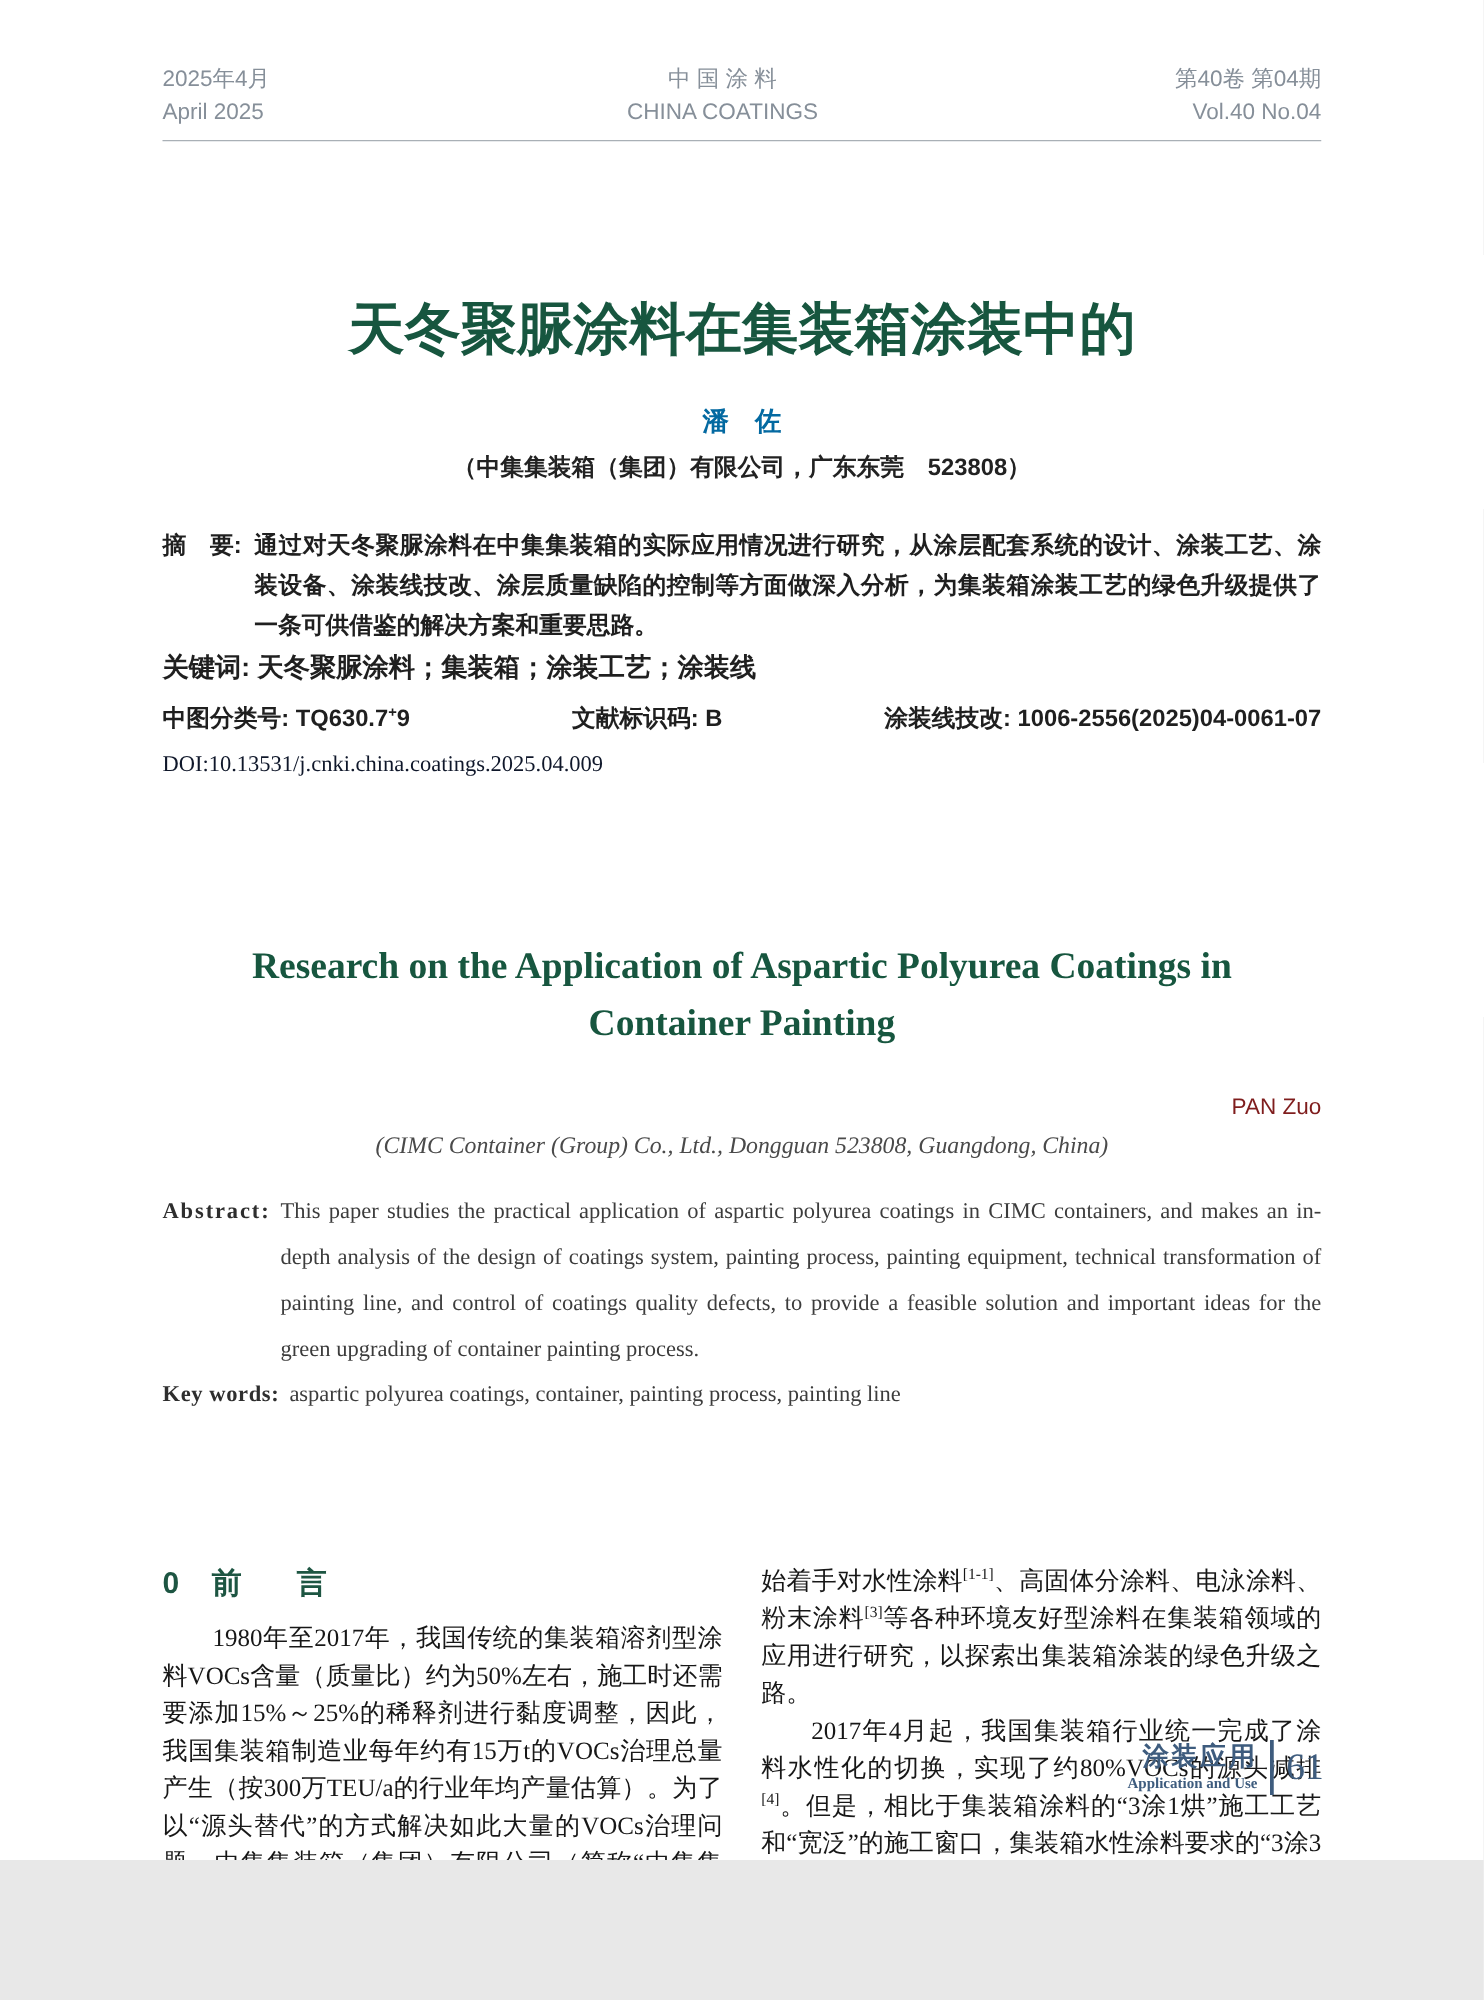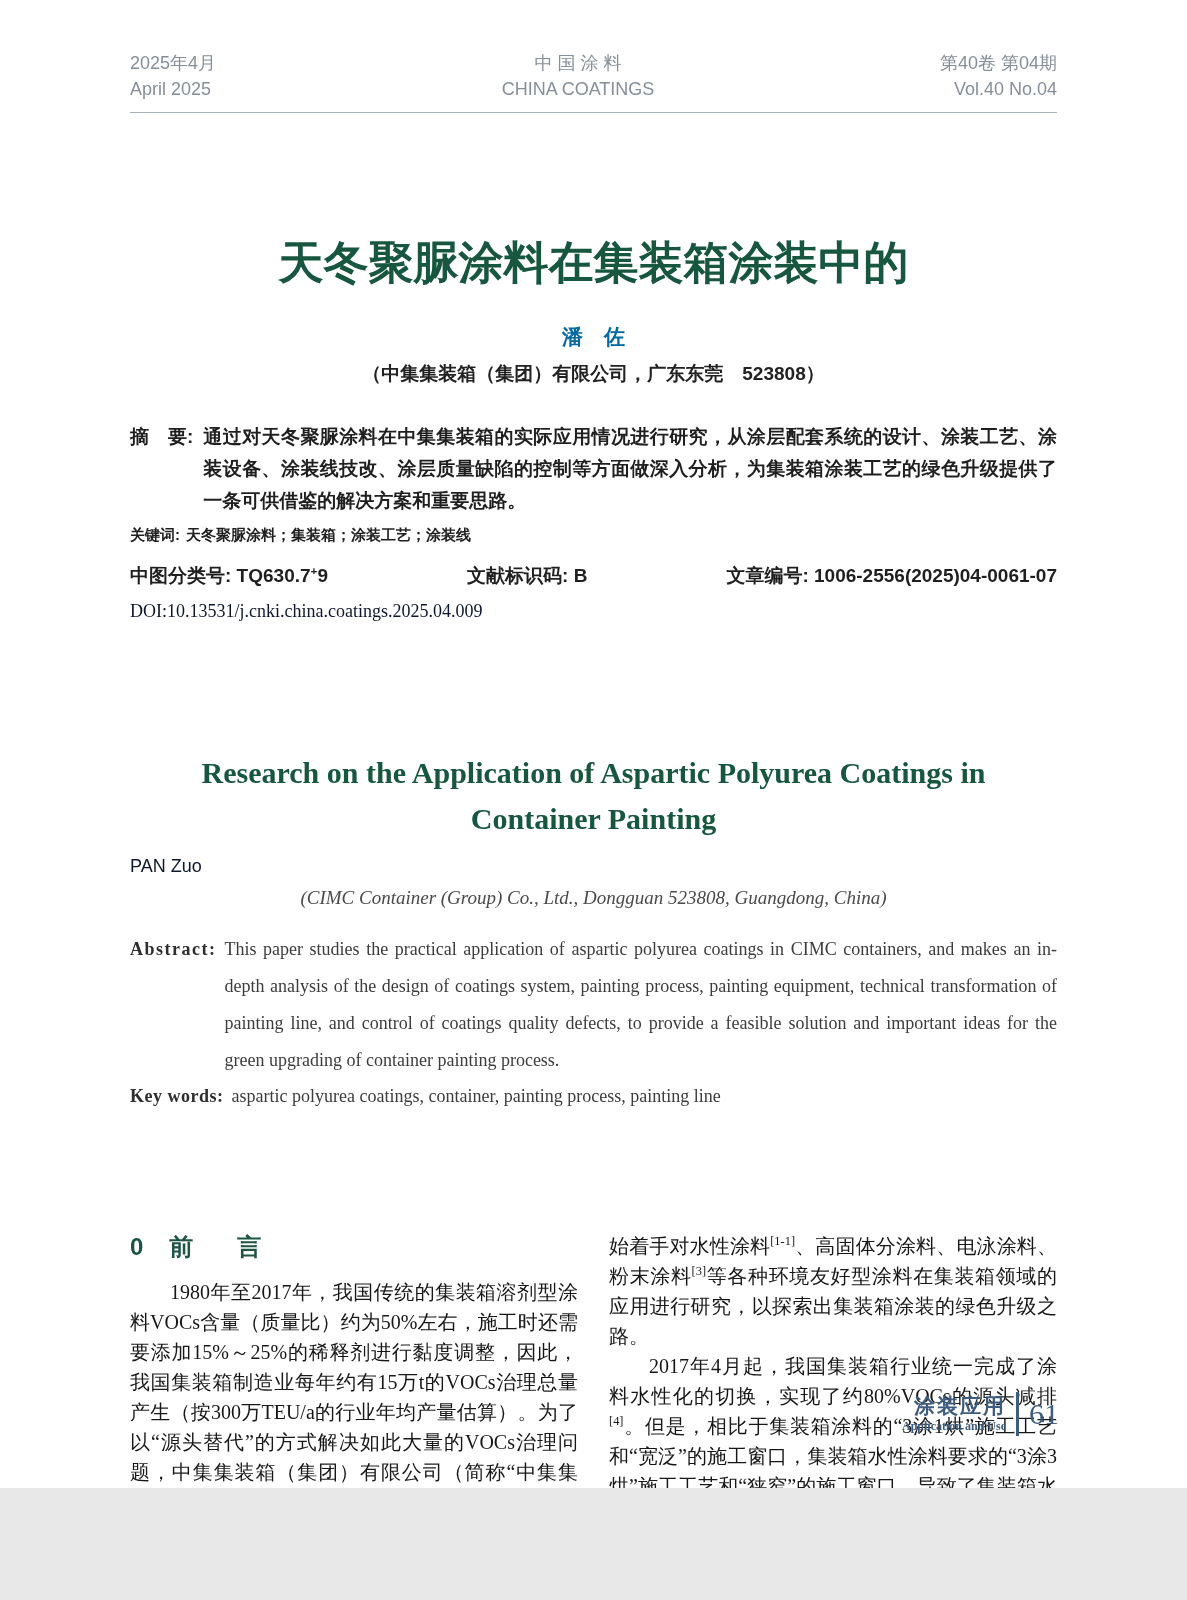--- a/index.html
+++ b/index.html
@@ -51,44 +51,44 @@
   
   .cn-meta {
     font-family: "Liberation Sans", "DejaVu Sans", sans-serif;
     font-weight: bold; color: #1f1f1f;
   }
   .hang-row { display: flex; align-items: flex-start; }
   .hang-row .hang-label { flex: 0 0 auto; white-space: nowrap; }
   .hang-row .hang-text { flex: 1 1 auto; text-align: justify; }
   .cn-abstract { margin-top: 34px; font-size: 19px; line-height: 32px; }
   .cn-abstract .hang-label { margin-right: 10px; }
-  .cn-keywords { margin-top: 2px; font-size: 15px; line-height: 32px; }
+  .cn-keywords { margin-top: 2px; font-size: 21px; line-height: 32px; }
   .cn-keywords .hang-label { margin-right: 6px; }
   .clc-row {
     margin-top: 10px; display: flex; justify-content: space-between;
     font-size: 19px; line-height: 30px;
   }
   sup { font-size: 0.62em; vertical-align: super; line-height: 0; }
   .doi-line {
     margin-top: 10px;
     font-family: "Liberation Serif", "DejaVu Serif", serif;
     font-weight: normal; font-size: 18px; color: #0f172a;
   }
 
   
   .en-title {
     margin-top: 128px; text-align: center;
     font-family: "Liberation Serif", "DejaVu Serif", serif;
     font-weight: bold; font-size: 30px; line-height: 46px;
     color: #17563f;
   }
   .en-author {
-    margin-top: 14px; text-align: left;
-    font-family: "Liberation Sans", "DejaVu Sans", sans-serif;
-    font-size: 18px; color: #0f172a;
+    margin-top: 33px; text-align: right;
+    font-family: "Liberation Sans", "DejaVu Sans", sans-serif;
+    font-size: 18px; color: #7f1d1d;
   }
   .en-affiliation {
     margin-top: 10px; text-align: center;
     font-style: italic; font-size: 19px; color: #4a4a4a;
   }
   .en-abstract {
     margin-top: 22px; font-size: 18px; line-height: 37px; color: #3c3c3c;
   }
   .en-abstract .hang-label { font-weight: bold; letter-spacing: 1.5px; margin-right: 8px; color: #2e2e2e; }
   .en-keywords { margin-top: 0px; font-size: 18px; line-height: 34px; color: #3c3c3c; }
@@ -164,21 +164,21 @@
         <span class="hang-label">摘　要:</span>
         <span class="hang-text">通过对天冬聚脲涂料在中集集装箱的实际应用情况进行研究，从涂层配套系统的设计、涂装工艺、涂装设备、涂装线技改、涂层质量缺陷的控制等方面做深入分析，为集装箱涂装工艺的绿色升级提供了一条可供借鉴的解决方案和重要思路。</span>
       </div>
       <div class="cn-keywords hang-row">
         <span class="hang-label">关键词:</span>
         <span class="hang-text">天冬聚脲涂料；集装箱；涂装工艺；涂装线</span>
       </div>
       <div class="clc-row">
         <span><span>中图分类号: </span><span>TQ630.7</span><sup>+</sup><span>9</span></span>
         <span><span>文献标识码: </span><span>B</span></span>
-        <span><span>文章编号: </span><span>1006-2556(2025)04-0061-07</span></span>
+        <span><span>涂装线技改: </span><span>1006-2556(2025)04-0061-07</span></span>
       </div>
       <div class="doi-line">DOI:10.13531/j.cnki.china.coatings.2025.04.009</div>
     </div>
 
     <h2 class="en-title">
       <span style="display:block">Research on the Application of Aspartic Polyurea Coatings in</span>
       <span style="display:block">Container Painting</span>
     </h2>
     <div class="en-author">PAN Zuo</div>
     <div class="en-affiliation">(CIMC Container (Group) Co., Ltd., Dongguan 523808, Guangdong, China)</div>

